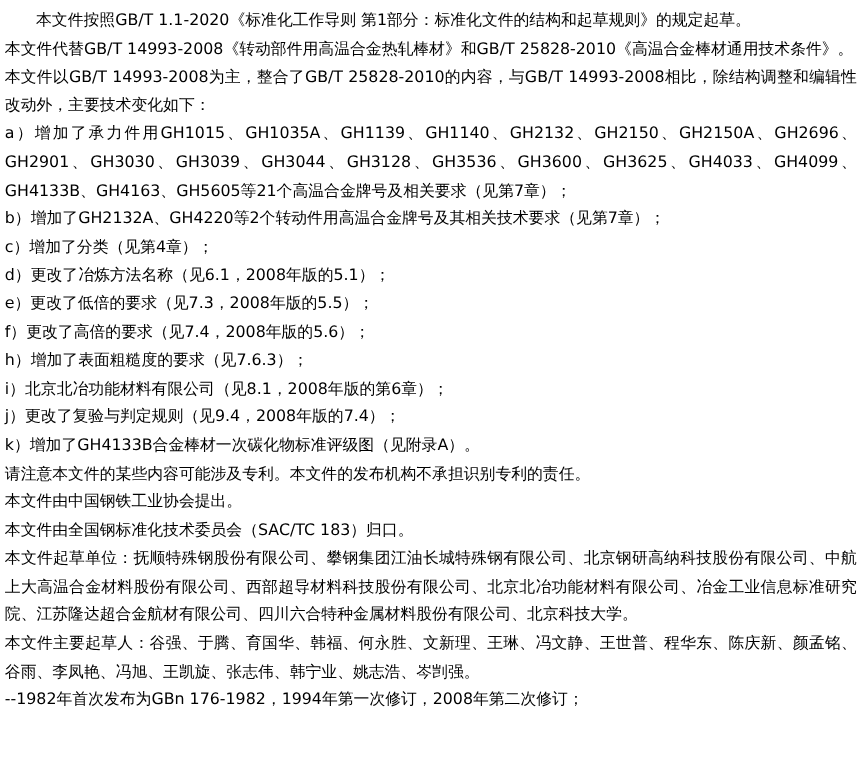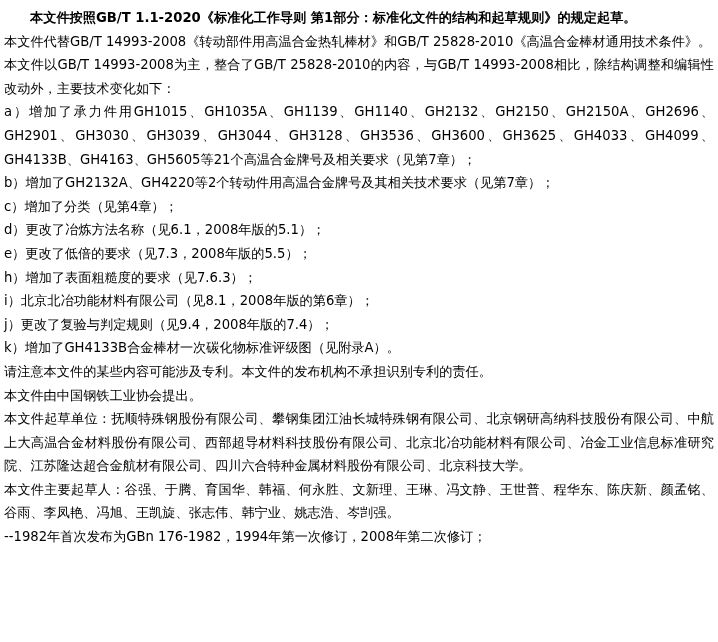--- a/index.html
+++ b/index.html
@@ -26,38 +26,39 @@
     padding: 0;
     font-size: 13.2px;
     line-height: 23.6px;
     text-align: justify;
     text-justify: inter-ideograph;
     word-break: break-word;
     white-space: normal;
   }
   p.indent {
     text-indent: 26px;
-    font-weight: bold;
   }
 </style>
 </head>
 <body>
 
 <div id="doc">
   <p class="para indent">本文件按照GB/T 1.1-2020《标准化工作导则 第1部分：标准化文件的结构和起草规则》的规定起草。</p>
   <p class="para">本文件代替GB/T 14993-2008《转动部件用高温合金热轧棒材》和GB/T 25828-2010《高温合金棒材通用技术条件》。</p>
   <p class="para">本文件以GB/T 14993-2008为主，整合了GB/T 25828-2010的内容，与GB/T 14993-2008相比，除结构调整和编辑性改动外，主要技术变化如下：</p>
   <p class="para">a）增加了承力件用GH1015、GH1035A、GH1139、GH1140、GH2132、GH2150、GH2150A、GH2696、GH2901、GH3030、GH3039、GH3044、GH3128、GH3536、GH3600、GH3625、GH4033、GH4099、GH4133B、GH4163、GH5605等21个高温合金牌号及相关要求（见第7章）；</p>
   <p class="para">b）增加了GH2132A、GH4220等2个转动件用高温合金牌号及其相关技术要求（见第7章）；</p>
   <p class="para">c）增加了分类（见第4章）；</p>
   <p class="para">d）更改了冶炼方法名称（见6.1，2008年版的5.1）；</p>
   <p class="para">e）更改了低倍的要求（见7.3，2008年版的5.5）；</p>
+  <p class="para">f）更改了高倍的要求（见7.4，2008年版的5.6）；</p>
   <p class="para">h）增加了表面粗糙度的要求（见7.6.3）；</p>
   <p class="para">i）北京北冶功能材料有限公司（见8.1，2008年版的第6章）；</p>
   <p class="para">j）更改了复验与判定规则（见9.4，2008年版的7.4）；</p>
   <p class="para">k）增加了GH4133B合金棒材一次碳化物标准评级图（见附录A）。</p>
   <p class="para">请注意本文件的某些内容可能涉及专利。本文件的发布机构不承担识别专利的责任。</p>
   <p class="para">本文件由中国钢铁工业协会提出。</p>
+  <p class="para">本文件由全国钢标准化技术委员会（SAC/TC 183）归口。</p>
   <p class="para">本文件起草单位：抚顺特殊钢股份有限公司、攀钢集团江油长城特殊钢有限公司、北京钢研高纳科技股份有限公司、中航上大高温合金材料股份有限公司、西部超导材料科技股份有限公司、北京北冶功能材料有限公司、冶金工业信息标准研究院、江苏隆达超合金航材有限公司、四川六合特种金属材料股份有限公司、北京科技大学。</p>
   <p class="para">本文件主要起草人：谷强、于腾、育国华、韩福、何永胜、文新理、王琳、冯文静、王世普、程华东、陈庆新、颜孟铭、谷雨、李凤艳、冯旭、王凯旋、张志伟、韩宁业、姚志浩、岑剀强。</p>
   <p class="para">--1982年首次发布为GBn 176-1982，1994年第一次修订，2008年第二次修订；</p>
 
 </div>
 
 </body></html>

